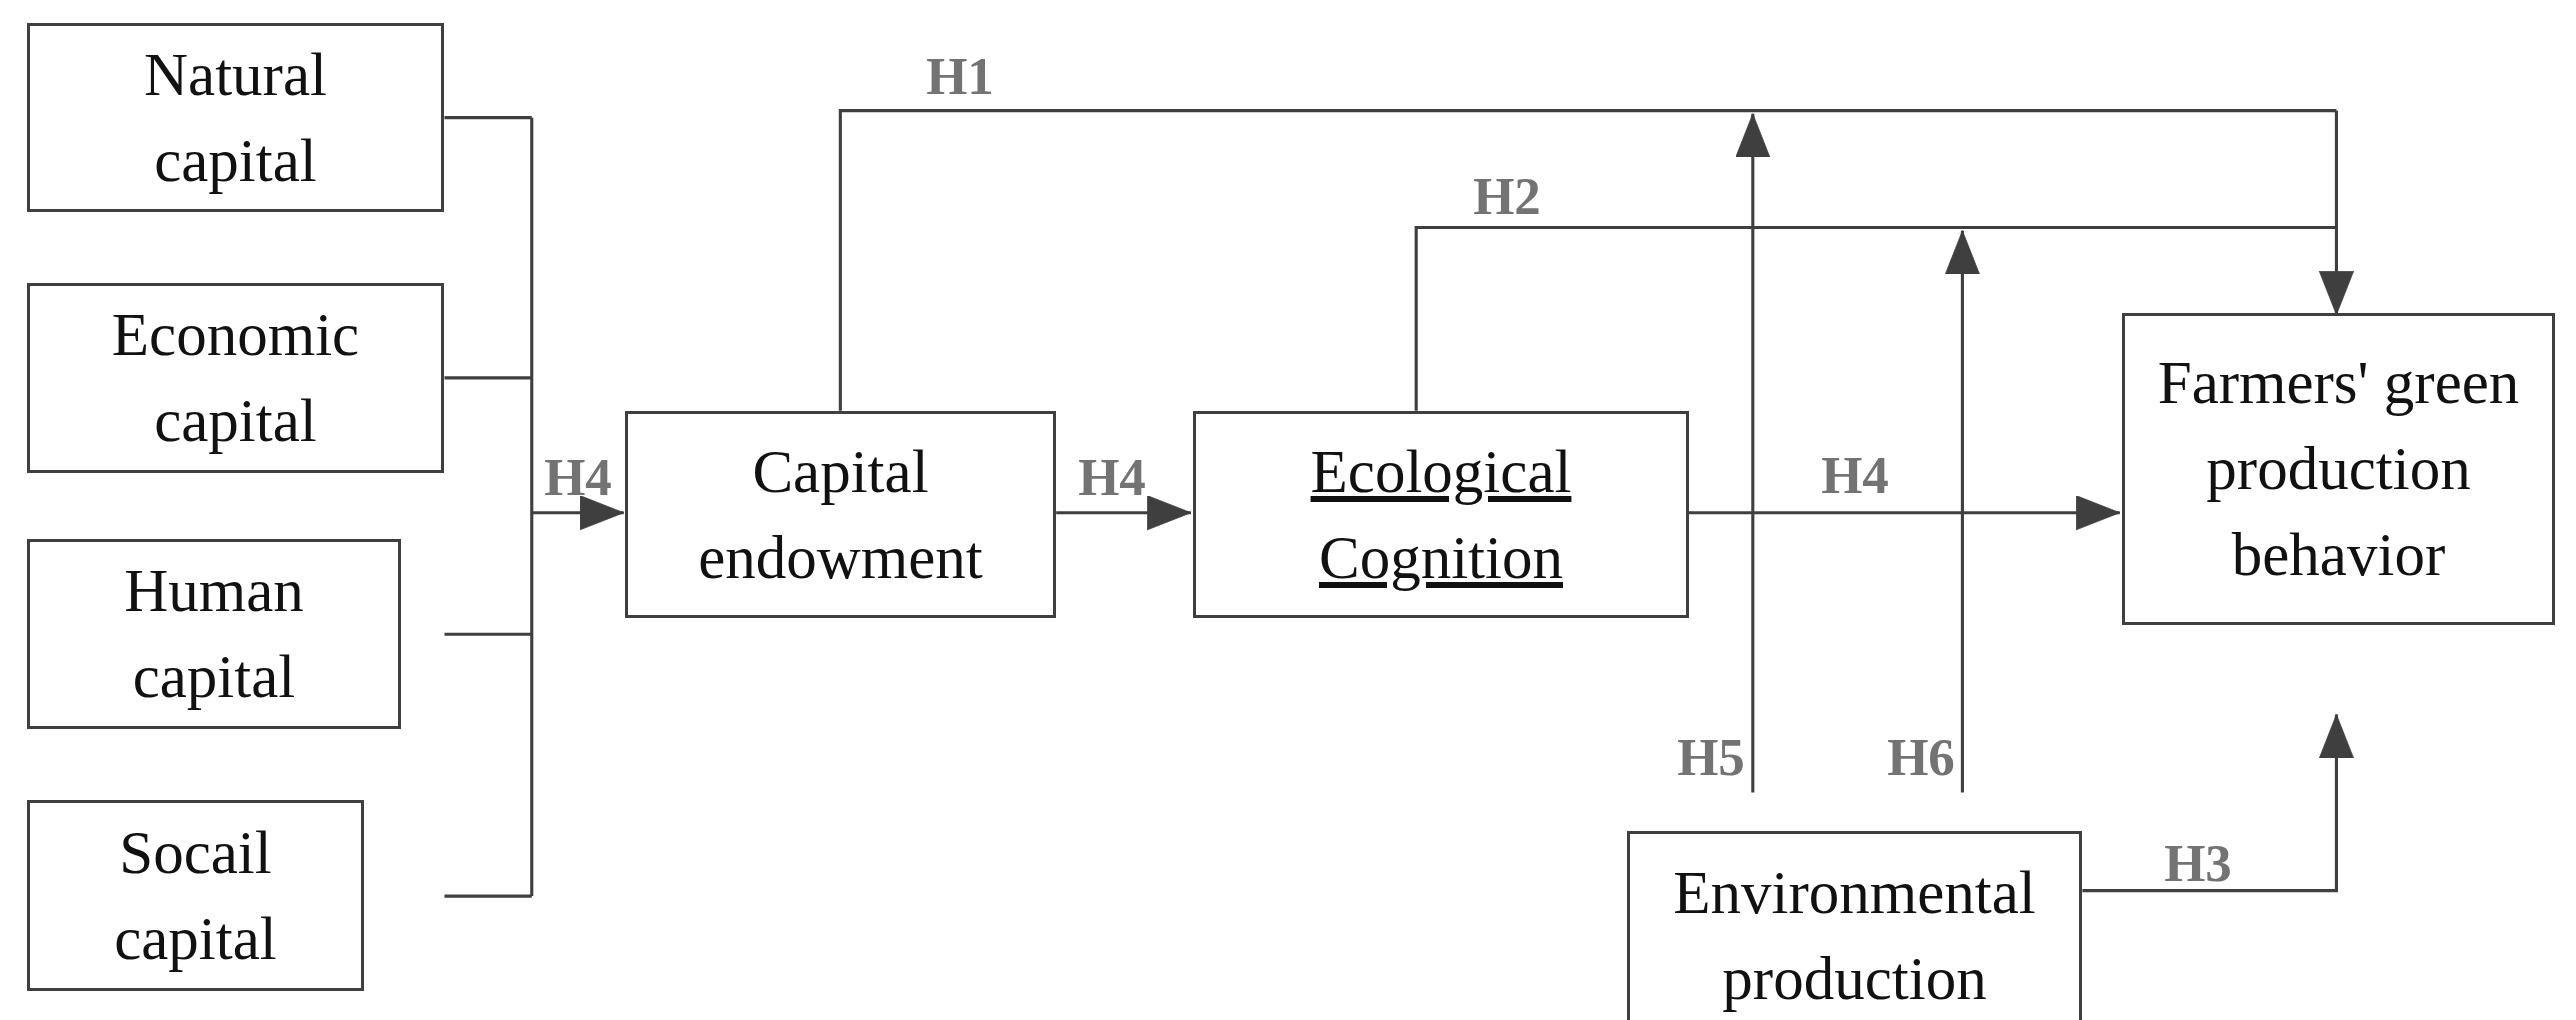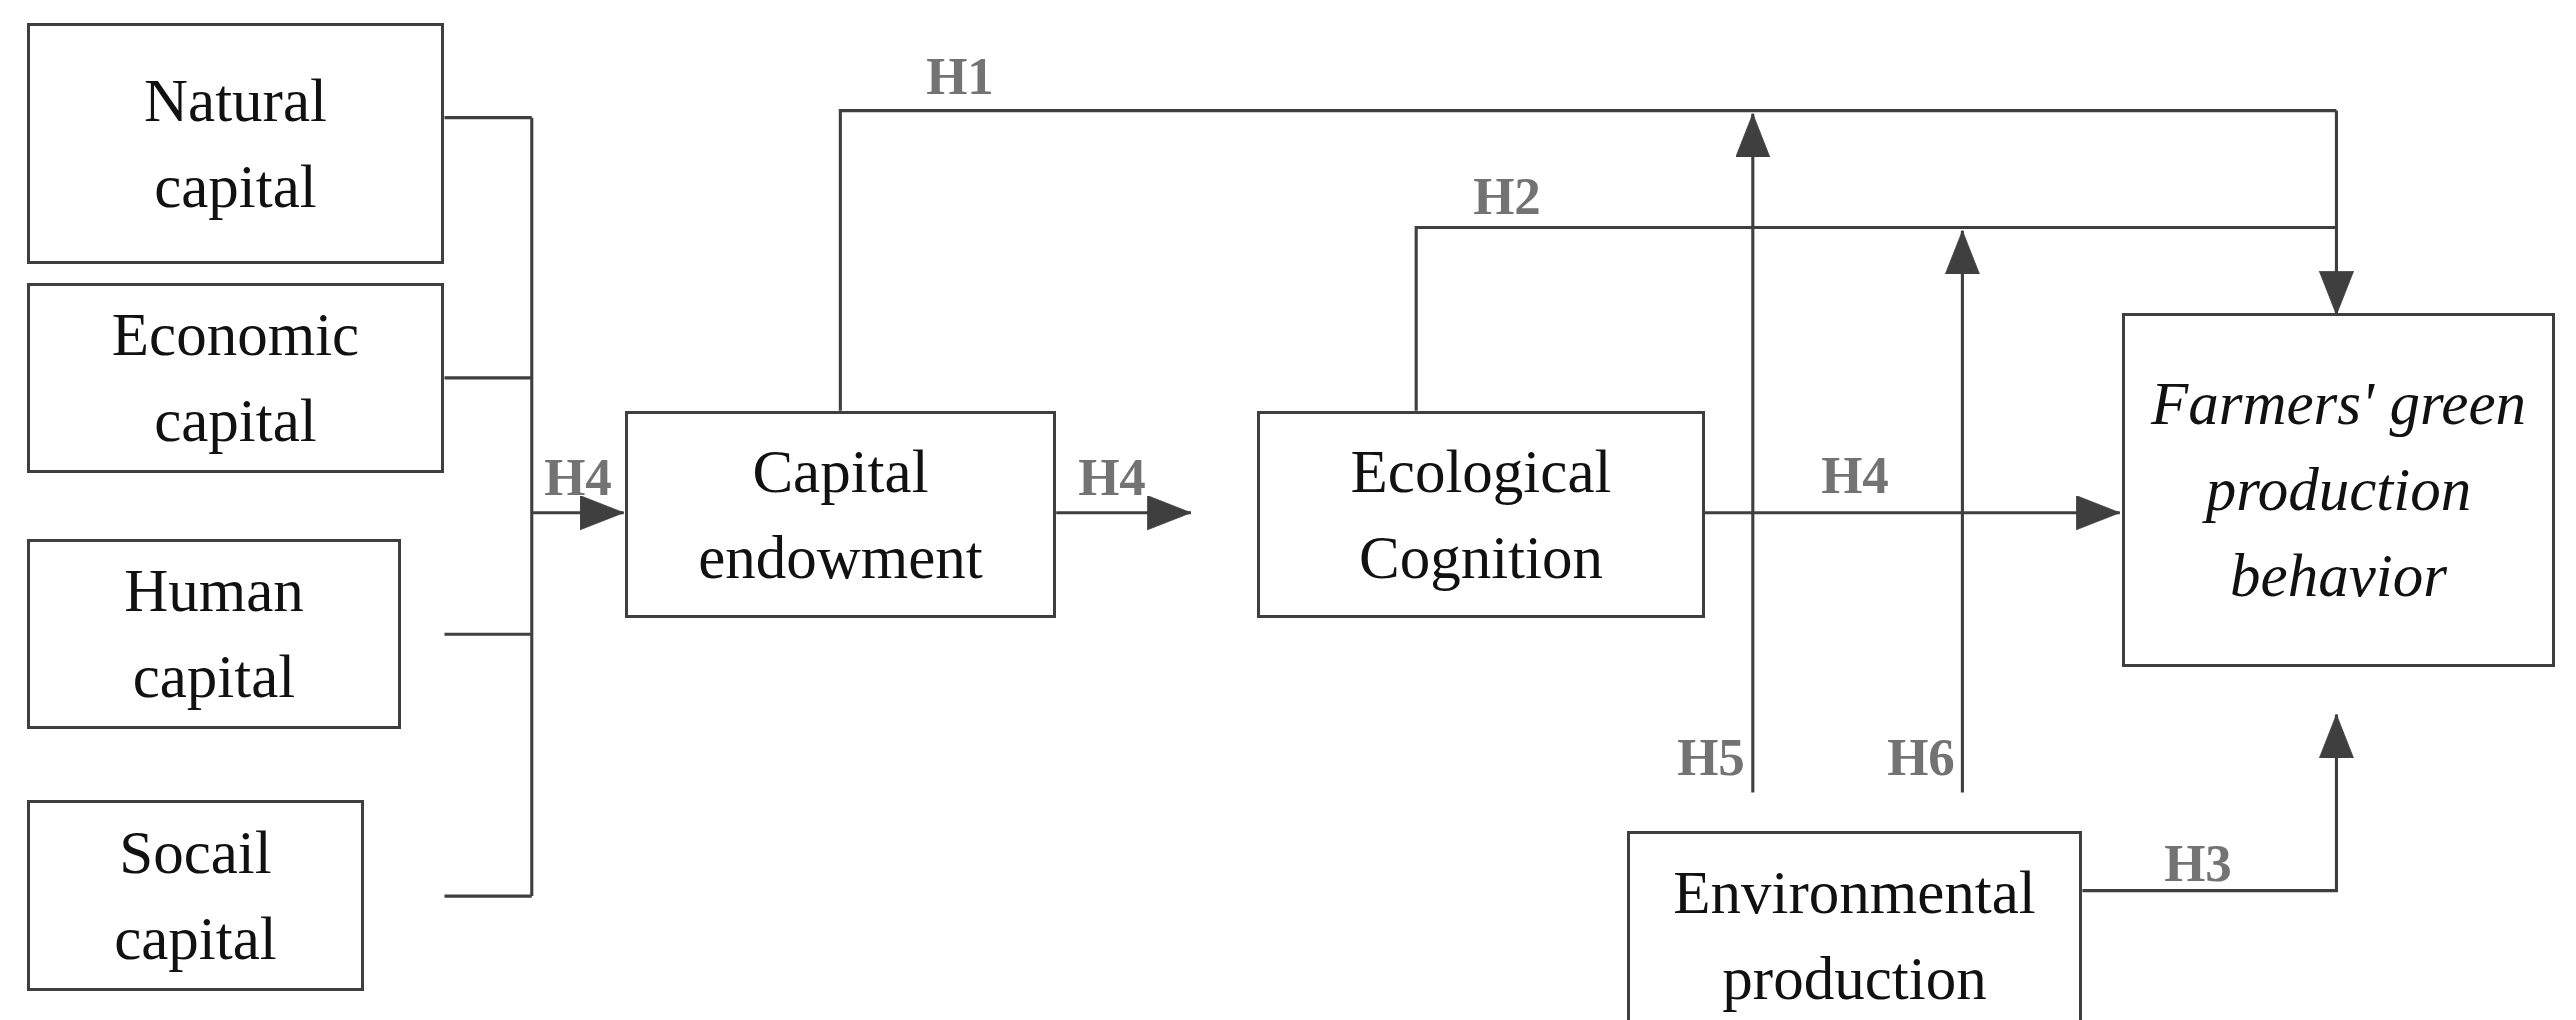--- a/index.html
+++ b/index.html
@@ -60,21 +60,21 @@
     <path d="M1817,527 V292 H2998" fill="none" stroke-width="4"></path>
 
     <path d="M2998,142 V404" fill="none" stroke-width="4" marker-end="url(#ah)"></path>
 
     <path d="M2249,1017 V146" fill="none" stroke-width="4" marker-end="url(#ah)"></path>
     <path d="M2518,1017 V296" fill="none" stroke-width="4" marker-end="url(#ah)"></path>
 
     <path d="M2672,1143 H2998 V917" fill="none" stroke-width="4" marker-end="url(#ah)"></path>
   </svg>
 
-  <div class="box" style="left:27px;top:23.4px;width:417px;height:241px;">
+  <div class="box" style="left:27px;top:23.4px;width:417px;height:189px;">
     <div>Natural</div>
     <div>capital</div>
   </div>
 
   <div class="box" style="left:27px;top:283px;width:417px;height:190px;">
     <div>Economic</div>
     <div>capital</div>
   </div>
 
   <div class="box" style="left:27px;top:539px;width:374px;height:190px;">
@@ -85,26 +85,26 @@
   <div class="box" style="left:27px;top:800px;width:337px;height:191px;">
     <div>Socail</div>
     <div>capital</div>
   </div>
 
   <div class="box" style="left:625px;top:411px;width:431px;height:207px;">
     <div>Capital</div>
     <div>endowment</div>
   </div>
 
-  <div class="box" style="left:1257px;top:411px;width:448px;height:207px;">
+  <div class="box" style="left:1193px;top:411px;width:496px;height:207px;text-decoration:underline;">
     <div>Ecological</div>
     <div>Cognition</div>
   </div>
 
-  <div class="box" style="left:2122px;top:313px;width:433px;height:354px;font-style:italic;">
+  <div class="box" style="left:2122px;top:313px;width:433px;height:312px;">
     <div>Farmers' green</div>
     <div>production</div>
     <div>behavior</div>
   </div>
 
   <div class="box" style="left:1627px;top:793px;width:455px;height:209px;margin-top:38px;">
     <div>Environmental</div>
     <div>production</div>
   </div>
 

